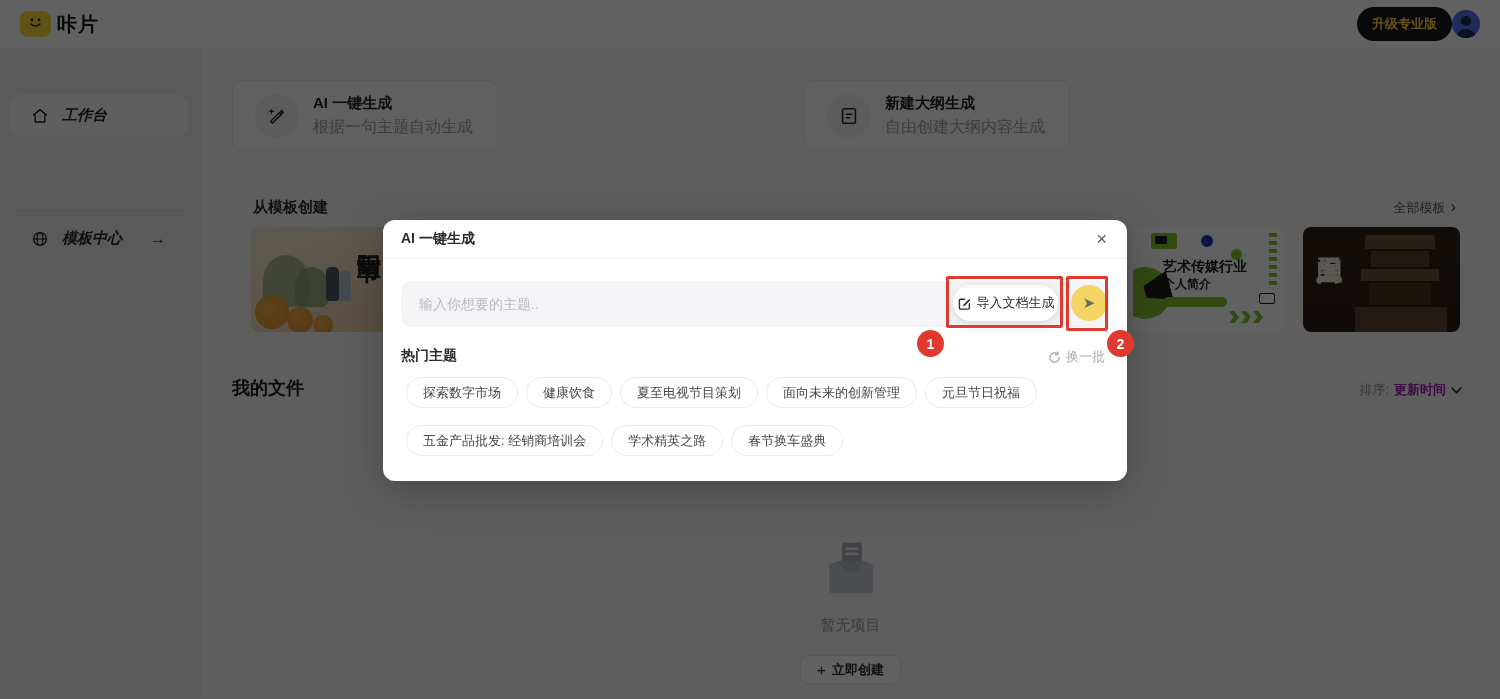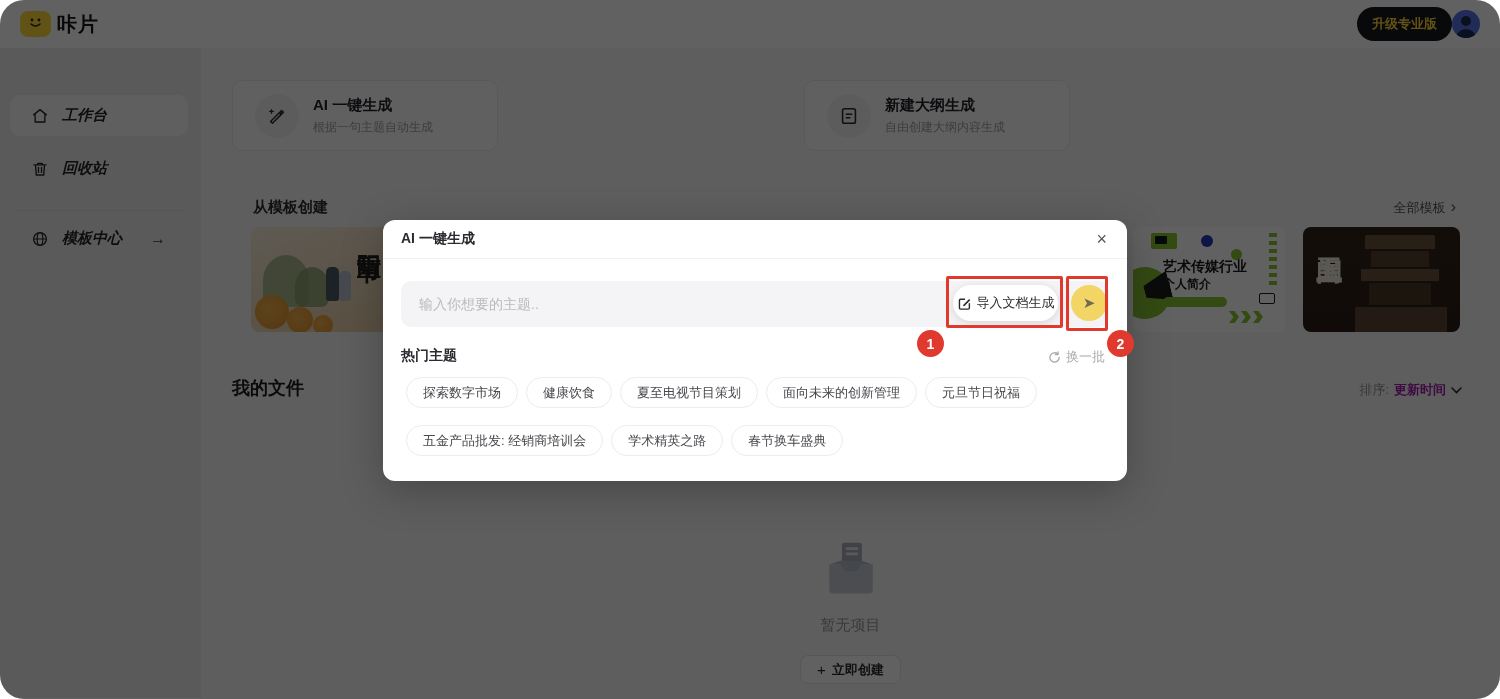--- a/index.html
+++ b/index.html
@@ -1,18 +1,18 @@
 <!DOCTYPE html>
 <html><head>
 <meta charset="utf-8">
 <style>
   * { margin:0; padding:0; box-sizing:border-box; }
   html,body { width:1500px; height:699px; }
   body { font-family:"Liberation Sans","DejaVu Sans",sans-serif; background:#fff; overflow:hidden; }
-  .page { position:relative; width:1500px; height:699px; background:#fff; overflow:hidden;border-radius:24px; }
+  .page { position:relative; width:1500px; height:699px; background:#fff; overflow:hidden; }
 
   
   .header { position:absolute; top:0; left:0; right:0; height:48px; background:#fff; display:flex; align-items:center; padding:0 20px; z-index:1; }
   .logo { display:flex; align-items:center; gap:6px; }
   .logo-badge { width:31px; height:26px; background:#FFD93B; border-radius:8px; position:relative; }
   .logo-badge svg { position:absolute; inset:0; }
   .logo-text { font-size:20px; font-weight:800; color:#15161a; letter-spacing:1px; }
   .header-right { margin-left:auto; display:flex; align-items:center; }
   .upgrade-btn { background:#17181c; color:#FFD43B; font-size:13px; font-weight:600; border:none; border-radius:17px; padding:8px 15px; cursor:pointer; }
   .avatar { width:28px; height:28px; border-radius:50%; background:#5472E8; position:relative; overflow:hidden; }
@@ -24,21 +24,21 @@
   .side-item svg { flex:0 0 auto; }
   .side-divider { position:absolute; top:162px; left:16px; right:16px; height:1px; background:#DDDDE0; }
   .side-arrow { margin-left:auto; margin-right:22px; font-size:16px; color:#3a3b40; font-weight:400; }
 
   
   .content-bg { position:absolute; top:48px; left:201px; right:0; bottom:0; background:#F7F7F8; z-index:0; }
 
   .action-card { position:absolute; top:80px; width:266px; height:71px; background:#FCFCFD; border:1px solid #E9E9EC; border-radius:10px; display:flex; align-items:center; gap:14px; padding:0 0 0 22px; cursor:pointer; z-index:1; }
   .ac-icon { width:44px; height:44px; border-radius:50%; background:#F1F1F3; display:flex; align-items:center; justify-content:center; }
   .ac-title { font-size:15px; font-weight:700; color:#1f2025; margin-bottom:4px; }
-  .ac-sub { font-size:12px; color:#9FA0A6; }
+  .ac-sub { font-size:16px; color:#9FA0A6; }
 
   .tpl-title { position:absolute; top:198px; left:253px; font-size:15px; font-weight:700; color:#2a2b30; z-index:1; }
   .tpl-all { position:absolute; top:199px; right:42px; font-size:13px; color:#55565c; display:flex; align-items:center; gap:3px; cursor:pointer; z-index:1;font-family:Liberation Mono, monospace; }
   .tpl-all .chev { font-size:16px; line-height:13px; }
 
   .thumb { position:absolute; top:227px; height:105px; border-radius:8px; overflow:hidden; z-index:1; cursor:pointer; }
   .thumb-chongyang { left:251px; width:140px; background:linear-gradient(160deg,#F6ECD9 0%,#EFDCC0 55%,#E9D0A8 100%); }
   .cy-mt1 { position:absolute; left:12px; top:28px; width:46px; height:52px; background:#9FB284; border-radius:50% 50% 8px 8px; opacity:.85; }
   .cy-mt2 { position:absolute; left:44px; top:40px; width:34px; height:40px; background:#8AA06E; border-radius:50% 50% 8px 8px; opacity:.8; }
   .cy-flower { position:absolute; border-radius:50%; background:radial-gradient(circle at 40% 40%, #F2B34F, #E08F2B); }
@@ -132,26 +132,20 @@
 
   <div class="content-bg"></div>
 
   <div class="sidebar">
     <div class="side-item active" style="top:47px;">
       <svg width="18" height="18" viewBox="0 0 24 24">
           <path d="M3.5 10.5 L12 3.5 L20.5 10.5 M5.5 9.5 V20 H18.5 V9.5" fill="none" stroke="#26272b" stroke-width="1.8" stroke-linecap="round" stroke-linejoin="round"></path>
         </svg>
       <span>工作台</span>
     </div>
-    <div class="side-item" style="top:100px;">
-      <svg width="18" height="18" viewBox="0 0 24 24">
-          <path d="M4 6.5 H20 M9 6.5 V4.5 H15 V6.5 M6 6.5 L7 20 H17 L18 6.5 M10 10 V16.5 M14 10 V16.5" fill="none" stroke="#26272b" stroke-width="1.8" stroke-linecap="round" stroke-linejoin="round"></path>
-        </svg>
-      <span>回收站</span>
-    </div>
     <div class="side-divider"></div>
     <div class="side-item" style="top:170px;">
       <svg width="18" height="18" viewBox="0 0 24 24">
           <circle cx="12" cy="12" r="8.5" fill="none" stroke="#26272b" stroke-width="1.8"></circle>
           <ellipse cx="12" cy="12" rx="3.8" ry="8.5" fill="none" stroke="#26272b" stroke-width="1.6"></ellipse>
           <path d="M3.5 12 H20.5" stroke="#26272b" stroke-width="1.6"></path>
         </svg>
       <span>模板中心</span>
       <span class="side-arrow">→</span>
     </div>

